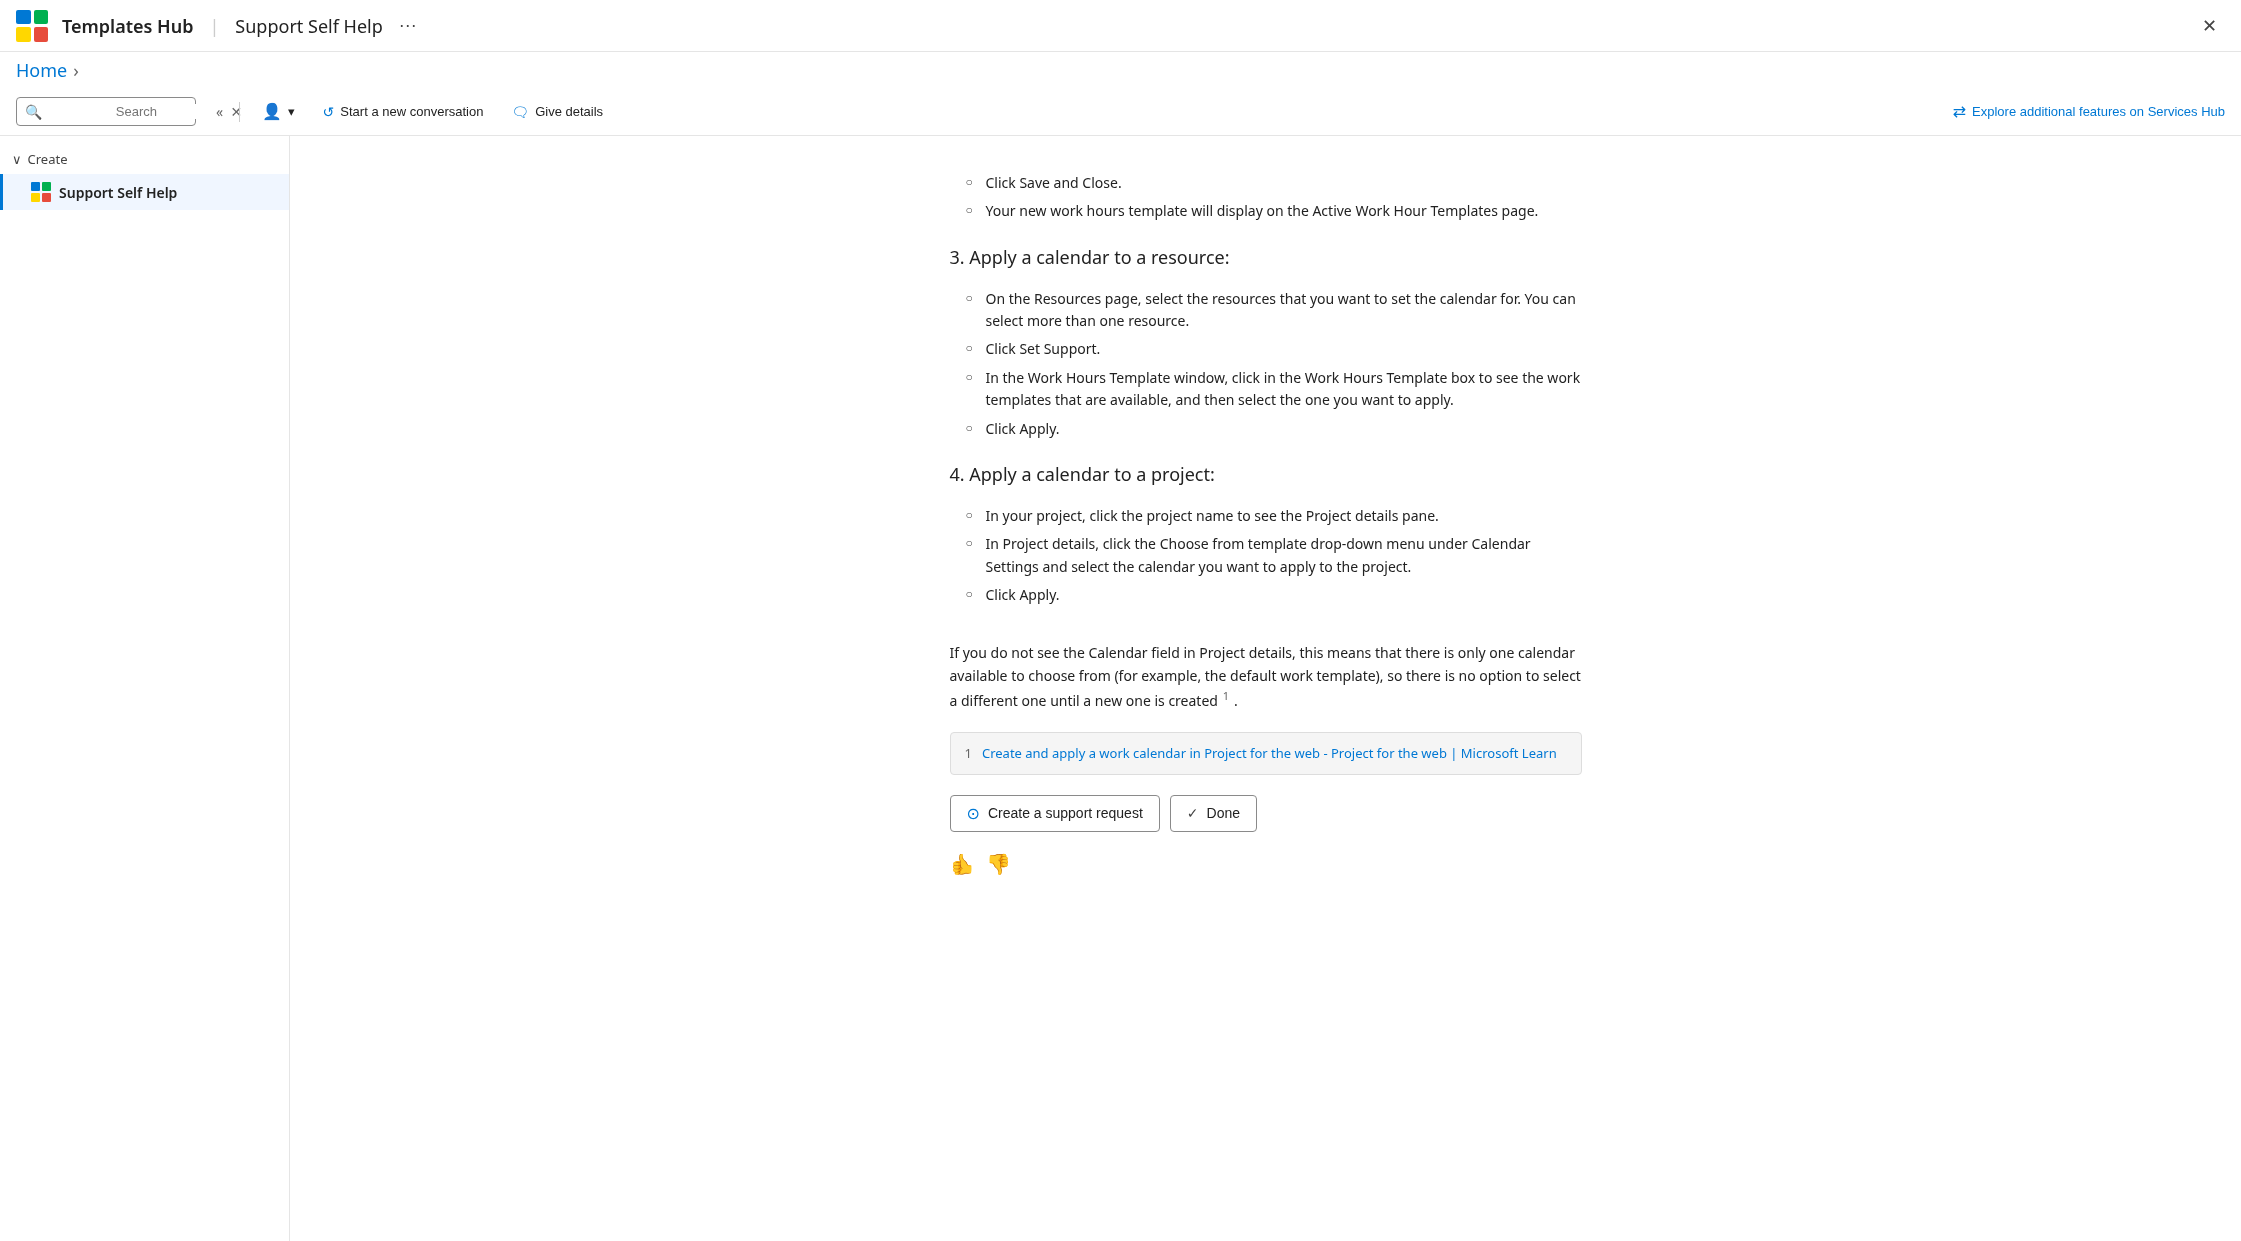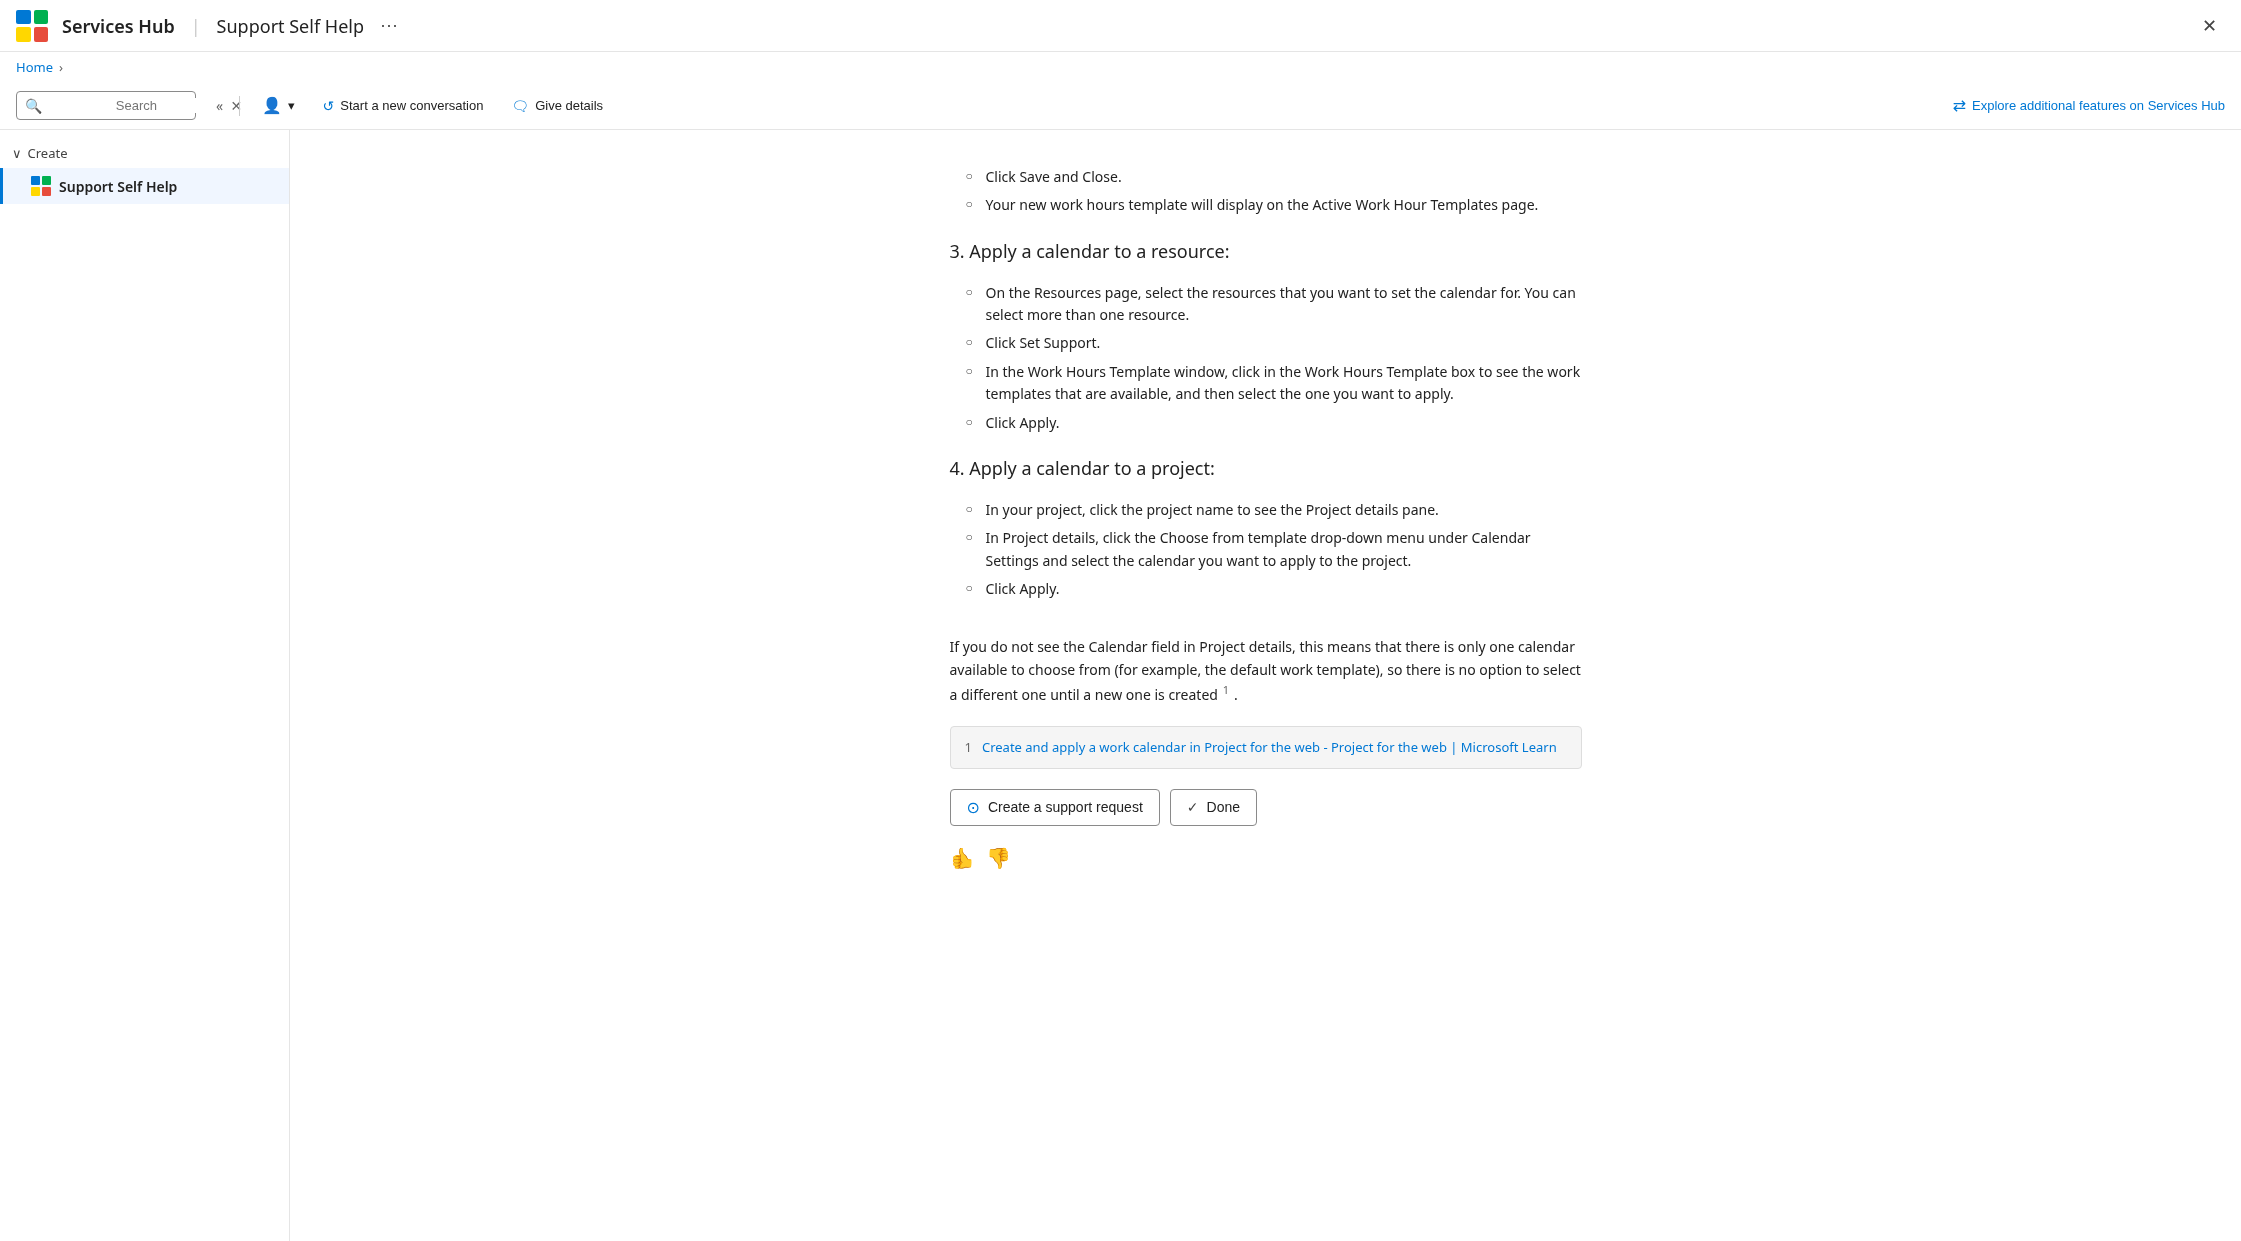--- a/index.html
+++ b/index.html
@@ -17,21 +17,21 @@
     .app-icon span:nth-child(2) { background: #00b050; }
     .app-icon span:nth-child(3) { background: #ffd700; }
     .app-icon span:nth-child(4) { background: #e74c3c; }
     .title-text { font-size: 18px; font-weight: 600; color: #222; margin-left: 6px; }
     .title-separator { color: #ccc; margin: 0 8px; font-size: 18px; }
     .title-sub { font-size: 18px; color: #222; font-weight: 400; }
     .ellipsis-btn { margin-left: 12px; cursor: pointer; color: #444; font-size: 18px; background: none; border: none; padding: 4px; }
     .close-btn { margin-left: auto; cursor: pointer; color: #444; font-size: 18px; background: none; border: none; padding: 4px 8px; }
 
     
-    .breadcrumb { padding: 6px 16px; font-size: 13px; color: #0078d4; display: flex; align-items: center; gap: 6px; }
+    .breadcrumb { padding: 6px 16px; font-size: 18px; color: #0078d4; display: flex; align-items: center; gap: 6px; }
     .breadcrumb-chevron { color: #666; }
 
     
     .toolbar {
       display: flex; align-items: center; padding: 6px 16px; gap: 16px;
       border-bottom: 1px solid #e5e5e5; background: #fff; height: 48px;
     }
     .search-box {
       display: flex; align-items: center; border: 1px solid #8a8a8a; border-radius: 4px;
       padding: 4px 8px; gap: 6px; width: 180px; background: #fff;
@@ -109,21 +109,21 @@
 <body>
 
 <div class="title-bar">
   <div class="title-bar-logo">
     <div class="app-icon">
       <span></span>
         <span></span>
         <span></span>
         <span></span>
     </div>
-    <span class="title-text">Services Hub</span>
+    <span class="title-text">Templates Hub</span>
     <span class="title-separator">|</span>
     <span class="title-sub">Support Self Help</span>
   </div>
   <button class="ellipsis-btn">···</button>
   <button class="close-btn">✕</button>
 </div>
 
 <div class="breadcrumb">
   <span style="cursor:pointer;color:#0078d4;">Home</span>
   <span class="breadcrumb-chevron">›</span>

